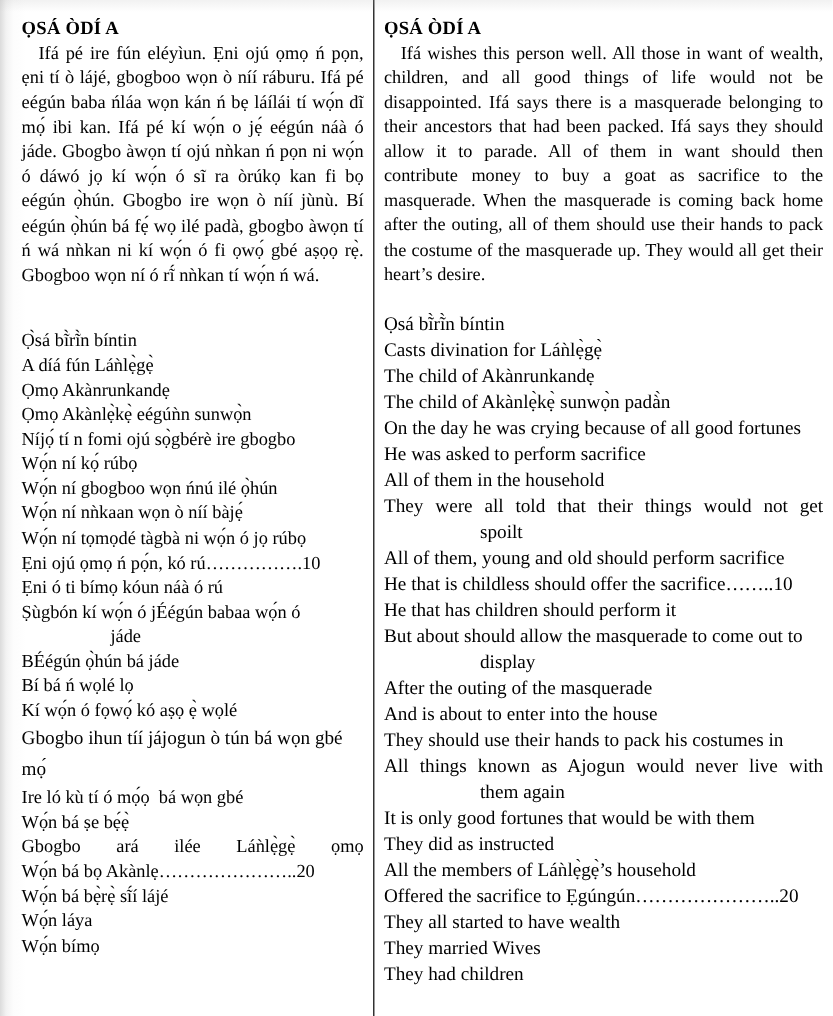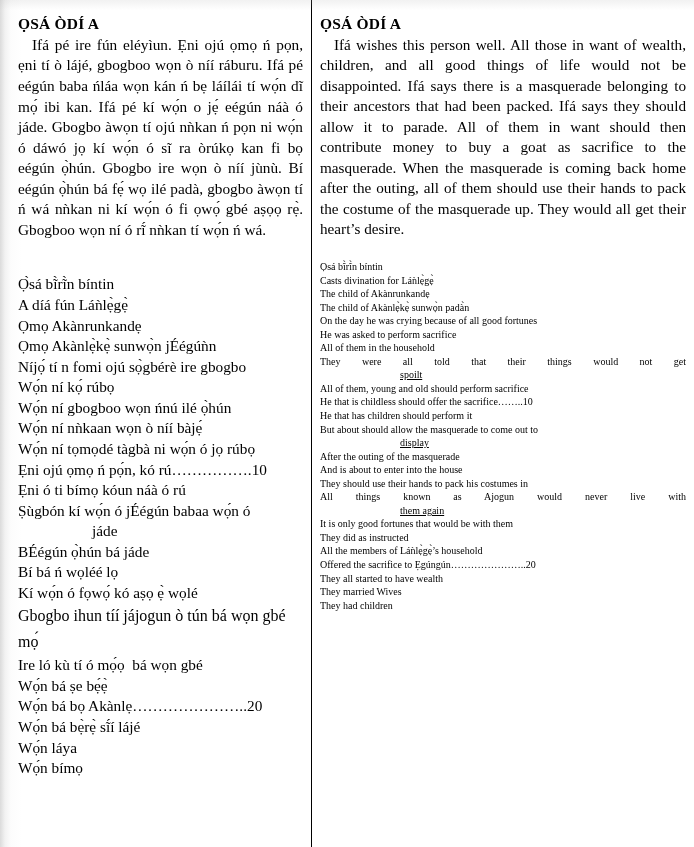--- a/index.html
+++ b/index.html
@@ -93,35 +93,35 @@
     margin: 0;
     padding: 0;
     list-style: none;
   }
   .verse li {
     font-size: 15.3px;
     line-height: 1.345;
     white-space: pre-wrap;
     margin: 0;
   }
-  .column.right .verse li { font-size: 10px; line-height: 1.355; }
+  .column.right .verse li { font-size: 16px; line-height: 1.355; }
 
   
   .verse li.small { font-size: 16px; line-height: 1.62; }
 
   
   .verse li.justified {
     display: block;
     text-align: justify;
     text-align-last: justify;
   }
   .verse li.runover {
     padding-left: 74px;
   }
-  .column.right .verse li.runover { padding-left: 80px; text-decoration: underline; }
+  .column.right .verse li.runover { padding-left: 80px; }
 </style>
 </head>
 <body>
 
 <div id="page">
 
   <div id="scan-shadow-left"></div>
   <div id="scan-shadow-top"></div>
 
   <div class="columns">
@@ -130,36 +130,37 @@
       <h1 class="odu-title">ỌSÁ ÒDÍ  A</h1>
 
       <p class="prose">Ifá pé ire fún eléyìun. Ẹni ojú ọmọ ń pọn, ẹni tí ò lájé, gbogboo wọn ò níí ráburu. Ifá pé eégún  baba ńláa wọn kán ń bẹ láílái tí wọ́n dĩ mọ́ ibi kan. Ifá pé kí wọ́n o jẹ́ eégún náà ó jáde. Gbogbo àwọn tí ojú nǹkan ń pọn ni wọ́n ó dáwó jọ kí wọ́n ó sĩ ra òrúkọ kan fi bọ eégún ọ̀hún. Gbogbo ire wọn ò níí jùnù. Bí eégún ọ̀hún bá fẹ́ wọ ilé padà, gbogbo àwọn tí ń wá nǹkan ni kí wọ́n ó fi ọwọ́ gbé aṣọọ rẹ̀. Gbogboo wọn ní ó rĩ́ nǹkan tí wọ́n ń wá.</p>
 
       <div class="gap-lg"></div>
 
       <ul class="verse" id="verse-left">
           <li>Ọ̀sá bĩ̀rĩ̀n bíntin</li>
           <li>A díá fún Láǹlẹ̀gẹ̀</li>
           <li>Ọmọ Akànrunkandẹ</li>
-          <li>Ọmọ Akànlẹ̀kẹ̀ sunwọ̀n jÉégúǹn</li>
+          <li>Ọmọ Akànlẹ̀kẹ̀ eégúǹn sunwọ̀n</li>
           <li>Níjọ́ tí n fomi ojú sọ̀gbérè ire gbogbo</li>
           <li>Wọ́n ní kọ́ rúbọ</li>
           <li>Wọ́n ní gbogboo wọn ńnú ilé ọ̀hún</li>
           <li>Wọ́n ní nǹkaan wọn ò níí bàjẹ́</li>
           <li>Wọ́n ní tọmọdé tàgbà ni wọ́n ó jọ rúbọ</li>
           <li>Ẹni ojú ọmọ ń pọ́n, kó rú…………….10</li>
           <li>Ẹni ó ti bímọ kóun náà ó rú</li>
           <li>Ṣùgbón kí wọ́n ó jÉégún babaa wọ́n ó</li>
           <li class="runover">jáde</li>
           <li>BÉégún ọ̀hún bá jáde</li>
-          <li>Bí bá ń wọléé lọ</li>
+          <li>Bí bá ń wọlé lọ</li>
           <li>Kí wọ́n ó fọwọ́ kó aṣọ ẹ̀ wọlé</li>
           <li class="small">Gbogbo ihun tíí jájogun ò tún bá wọn gbé mọ́</li>
           <li>Ire ló kù tí ó mọ́ọ  bá wọn gbé</li>
           <li>Wọ́n bá ṣe bẹ́ẹ̀</li>
+          <li class="justified">Gbogbo ará ilée Láǹlẹ̀gẹ̀ ọmọ</li>
           <li>Wọ́n bá bọ Akànlẹ…………………..20</li>
           <li>Wọ́n bá bẹ̀rẹ̀ sĩ́í lájé</li>
           <li>Wọ́n láya</li>
           <li>Wọ́n bímọ</li>
         </ul>
     </div>
 
     <div class="column right">
       <h1 class="odu-title">ỌSÁ ÒDÍ  A</h1>
 

